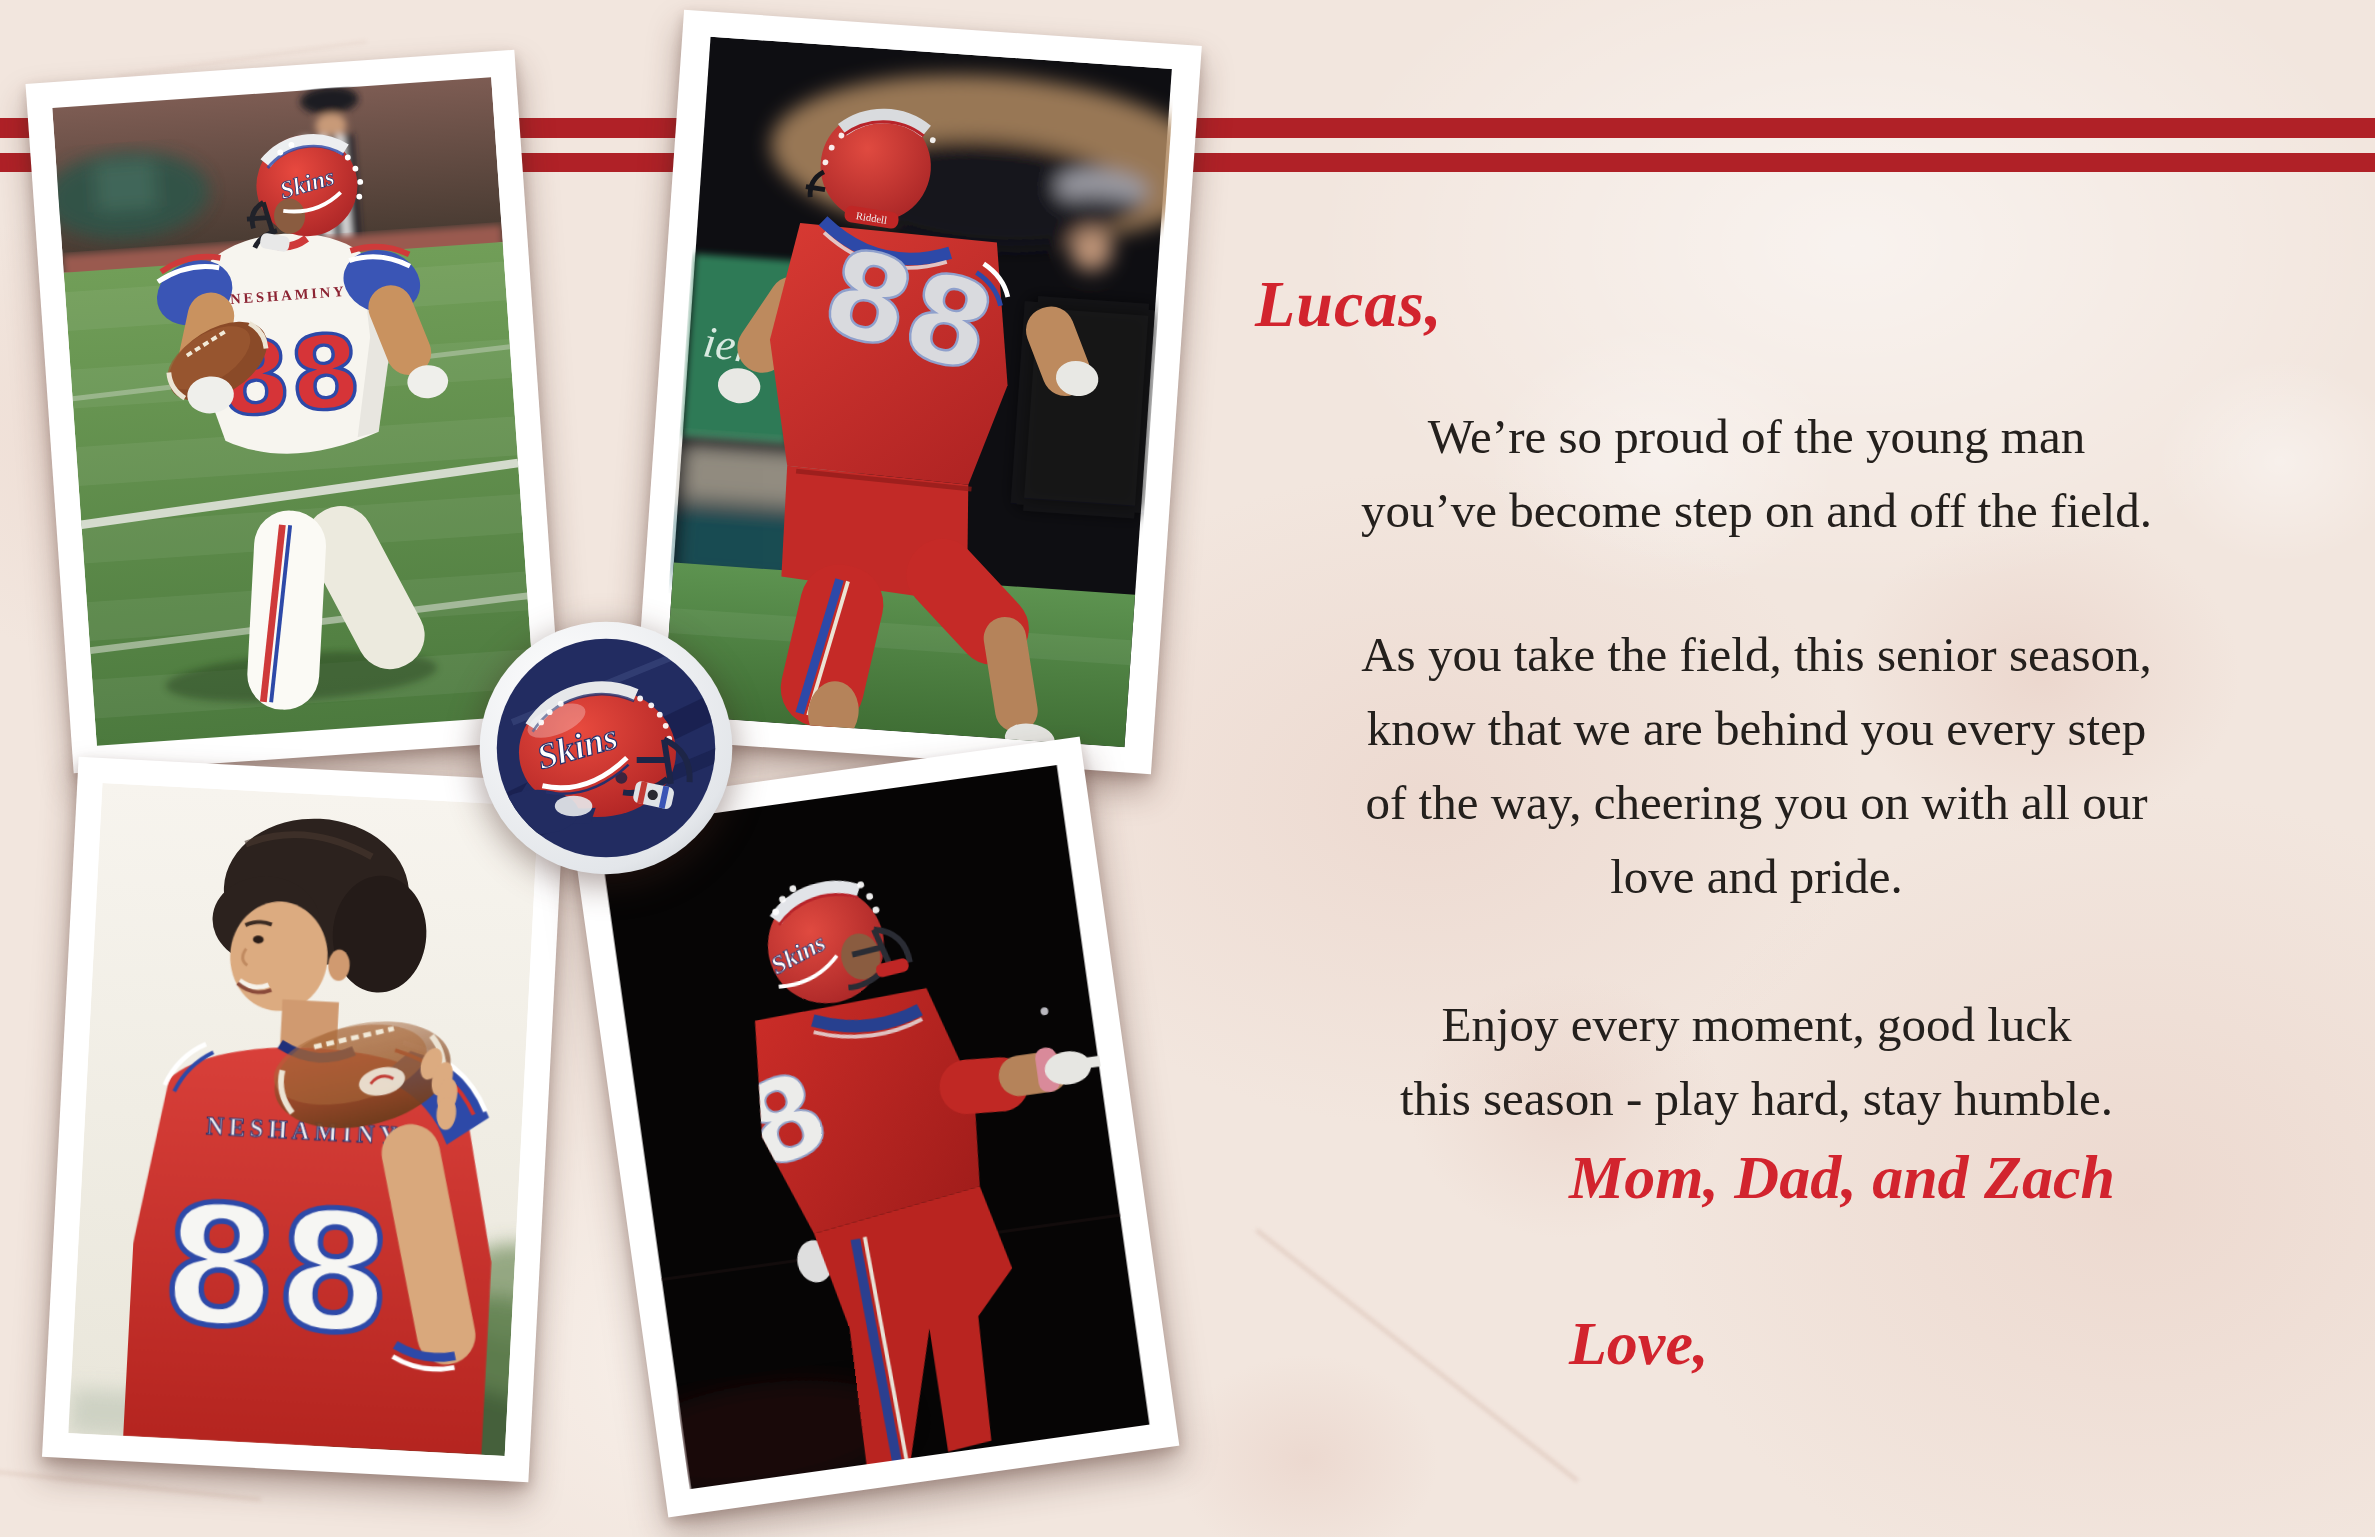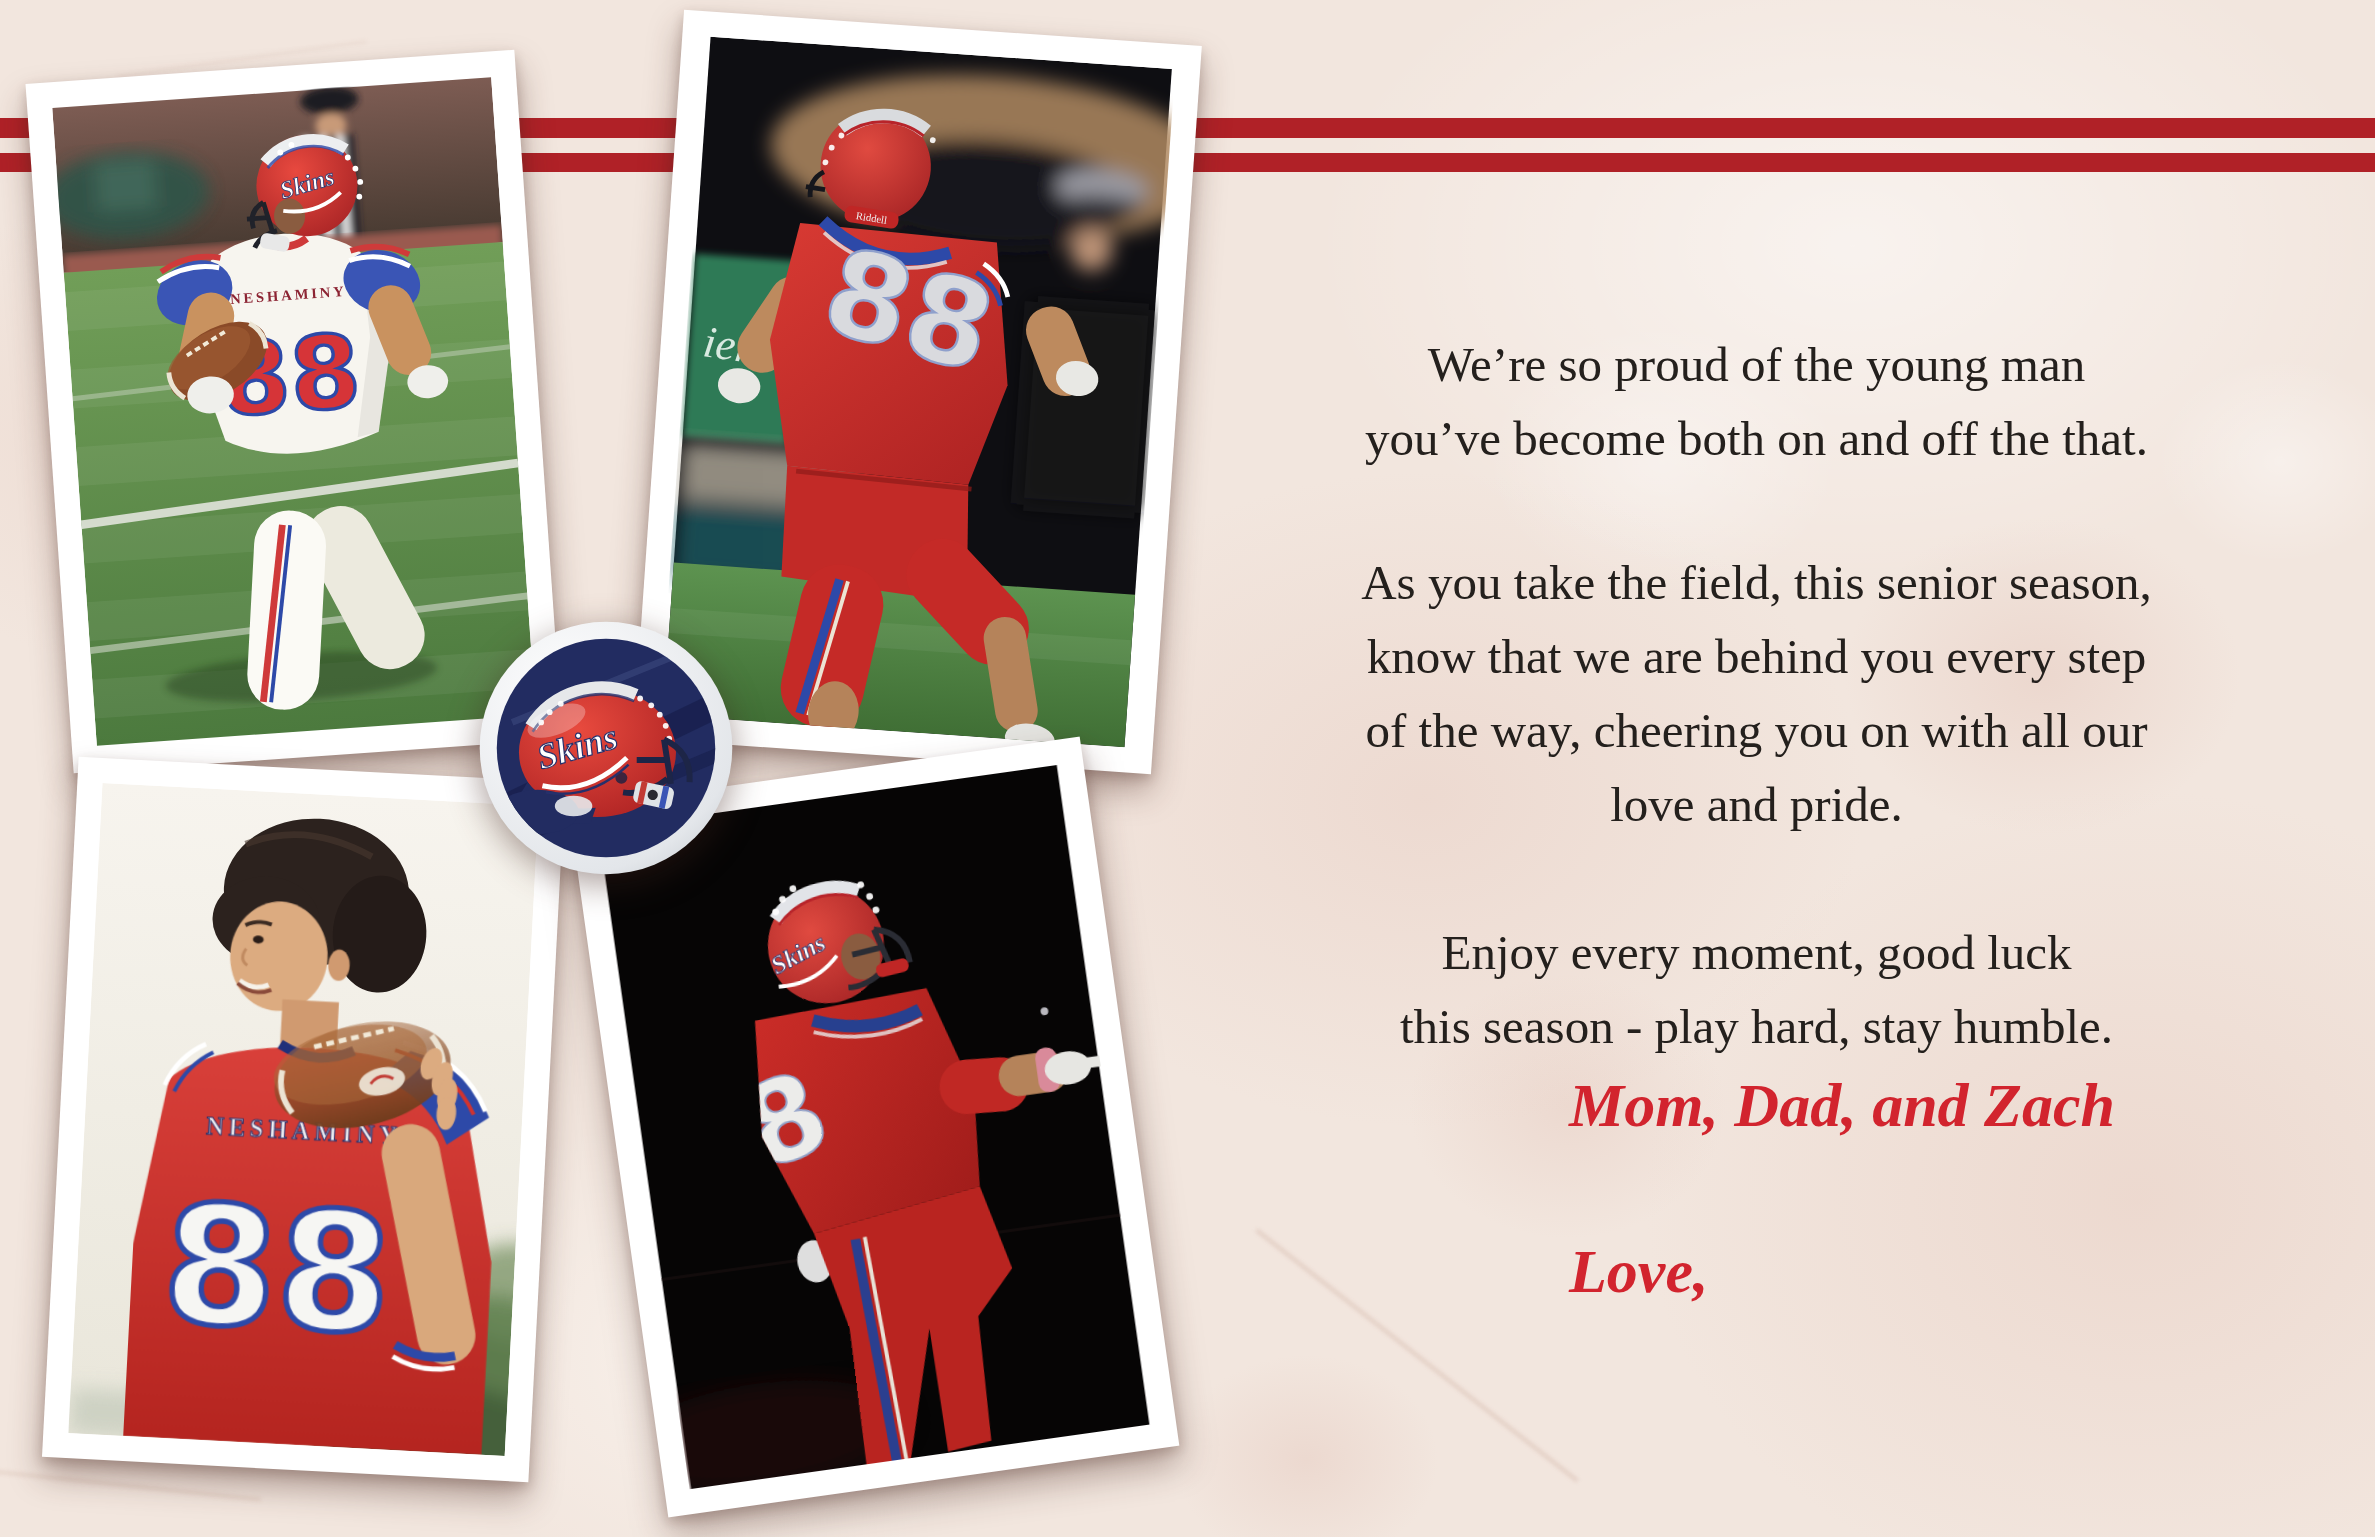--- a/index.html
+++ b/index.html
@@ -476,22 +476,23 @@
           </g>
         </g>
         <text x="120" y="162" font-size="42" font-style="italic" font-weight="bold" fill="#ffffff" stroke="#26306b" stroke-width="1.4" text-anchor="middle" transform="rotate(-16 120 162)">Skins</text>
         <path d="M72,182 q48,24 104,-8" stroke="#ffffff" stroke-width="6" fill="none" transform="rotate(-14 124 174)"></path>
         <path d="M76,190 q48,22 102,-8" stroke="#26306b" stroke-width="3" fill="none" transform="rotate(-14 126 182)"></path>
       </g>
     </svg>
   </div>
 
   <div class="message">
+    <div class="greeting">Lucas,</div>
     <p class="para pa1">We’re so proud of the young man
-you’ve become both on and off the that.</p>
+you’ve become step on and off the field.</p>
     <p class="para pa2">As you take the field, this senior season,
 know that we are behind you every step
 of the way, cheering you on with all our
 love and pride.</p>
     <p class="para pa3">Enjoy every moment, good luck
 this season - play hard, stay humble.</p>
     <div class="sig">Mom, Dad, and Zach</div>
     <div class="sig signoff">Love,</div>
   </div>
 

